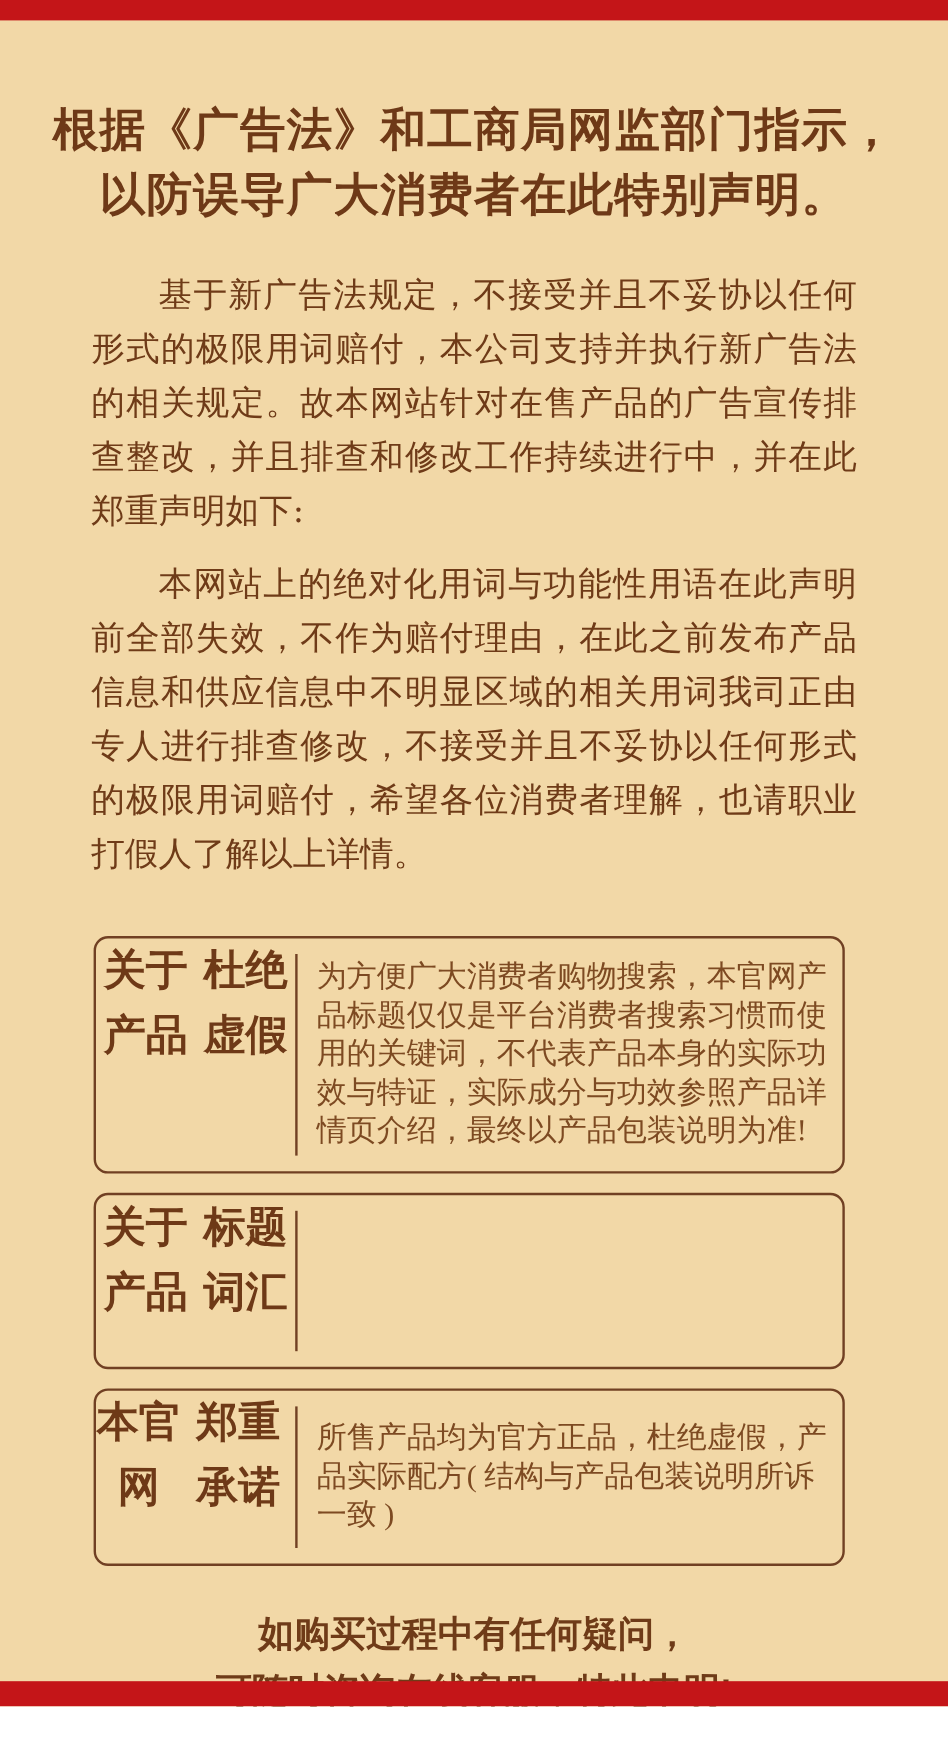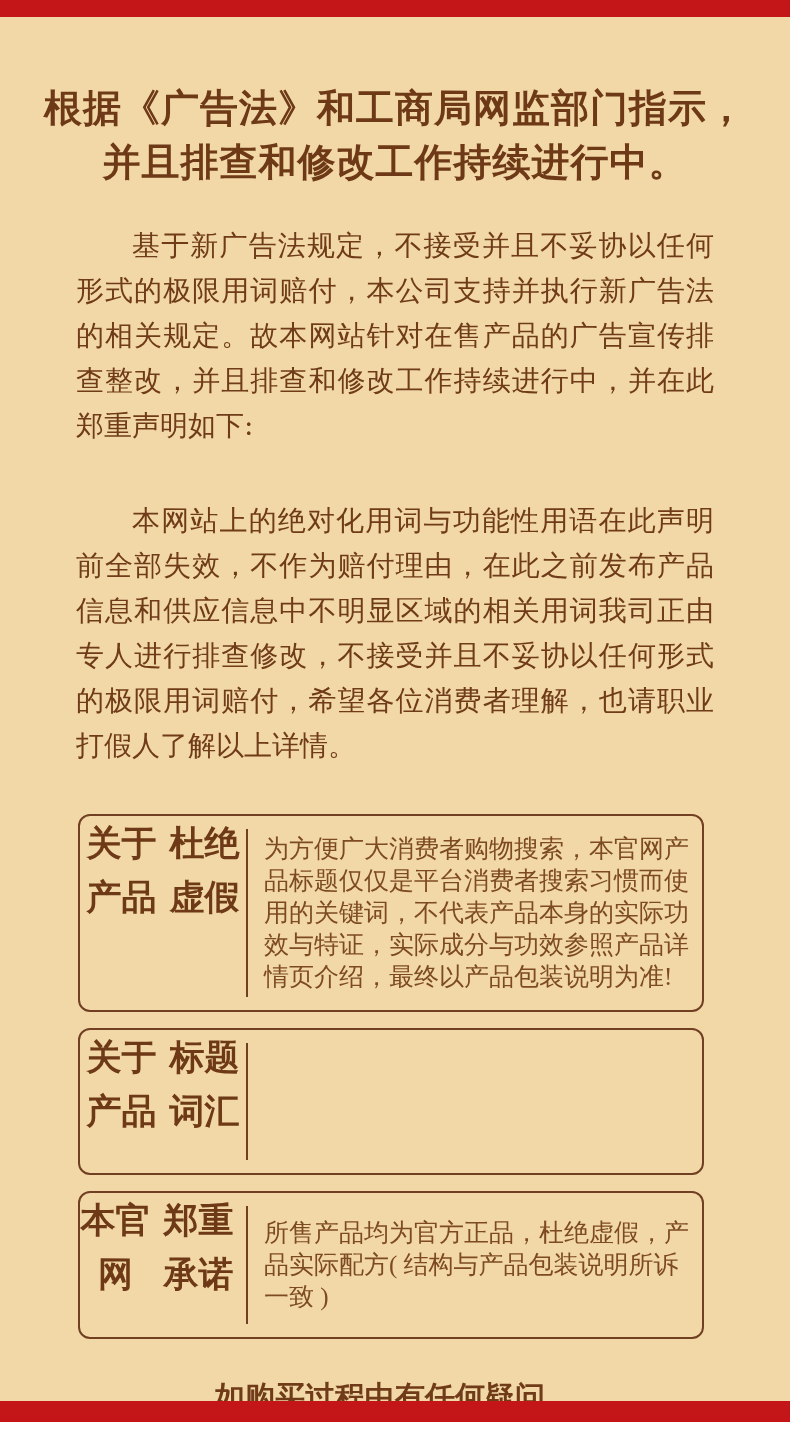--- a/index.html
+++ b/index.html
@@ -37,21 +37,21 @@
 
   .para {
     margin: 0 76px;
     font-size: 28px;
     line-height: 45px;
     text-align: justify;
     text-indent: 2em;
     color: var(--serif, #6f3b18);
   }
   .para.first { margin-top: 34px; }
-  .para.second { margin-top: 50px; }
+  .para.second { margin-top: 16px; }
 
   .box {
     box-sizing: border-box;
     margin-left: 78px;
     width: 626px;
     border: 2px solid var(--border, #714023);
     border-radius: 12px;
     display: flex;
     align-items: stretch;
     background: transparent;
@@ -88,32 +88,32 @@
   }
 
   .footer {
     margin-top: 34px;
     text-align: center;
     font-size: 30px;
     font-weight: bold;
     line-height: 47px;
     color: var(--serif, #6f3b18);
   }
-  .footer .fline { display: block; }
+  .footer .fline { display: block; font-family: Liberation Serif, serif; }
 </style>
 </head>
 <body>
 
 <div class="page">
 
   <div class="bar top"></div>
 
   <h1 class="title">
     <span class="tline">根据《广告法》和工商局网监部门指示，</span>
-    <span class="tline">并且排查和修改工作持续进行中。</span>
+    <span class="tline">以防误导广大消费者在此特别声明。</span>
   </h1>
 
   <p class="para first">基于新广告法规定，不接受并且不妥协以任何形式的极限用词赔付，本公司支持并执行新广告法的相关规定。故本网站针对在售产品的广告宣传排查整改，并且排查和修改工作持续进行中，并在此郑重声明如下:</p>
 
   <p class="para second">本网站上的绝对化用词与功能性用语在此声明前全部失效，不作为赔付理由，在此之前发布产品信息和供应信息中不明显区域的相关用词我司正由专人进行排查修改，不接受并且不妥协以任何形式的极限用词赔付，希望各位消费者理解，也请职业打假人了解以上详情。</p>
 
   <div class="box box-1">
     <div class="box-label">
       <span>关于产品</span>
       <span>杜绝虚假</span>

